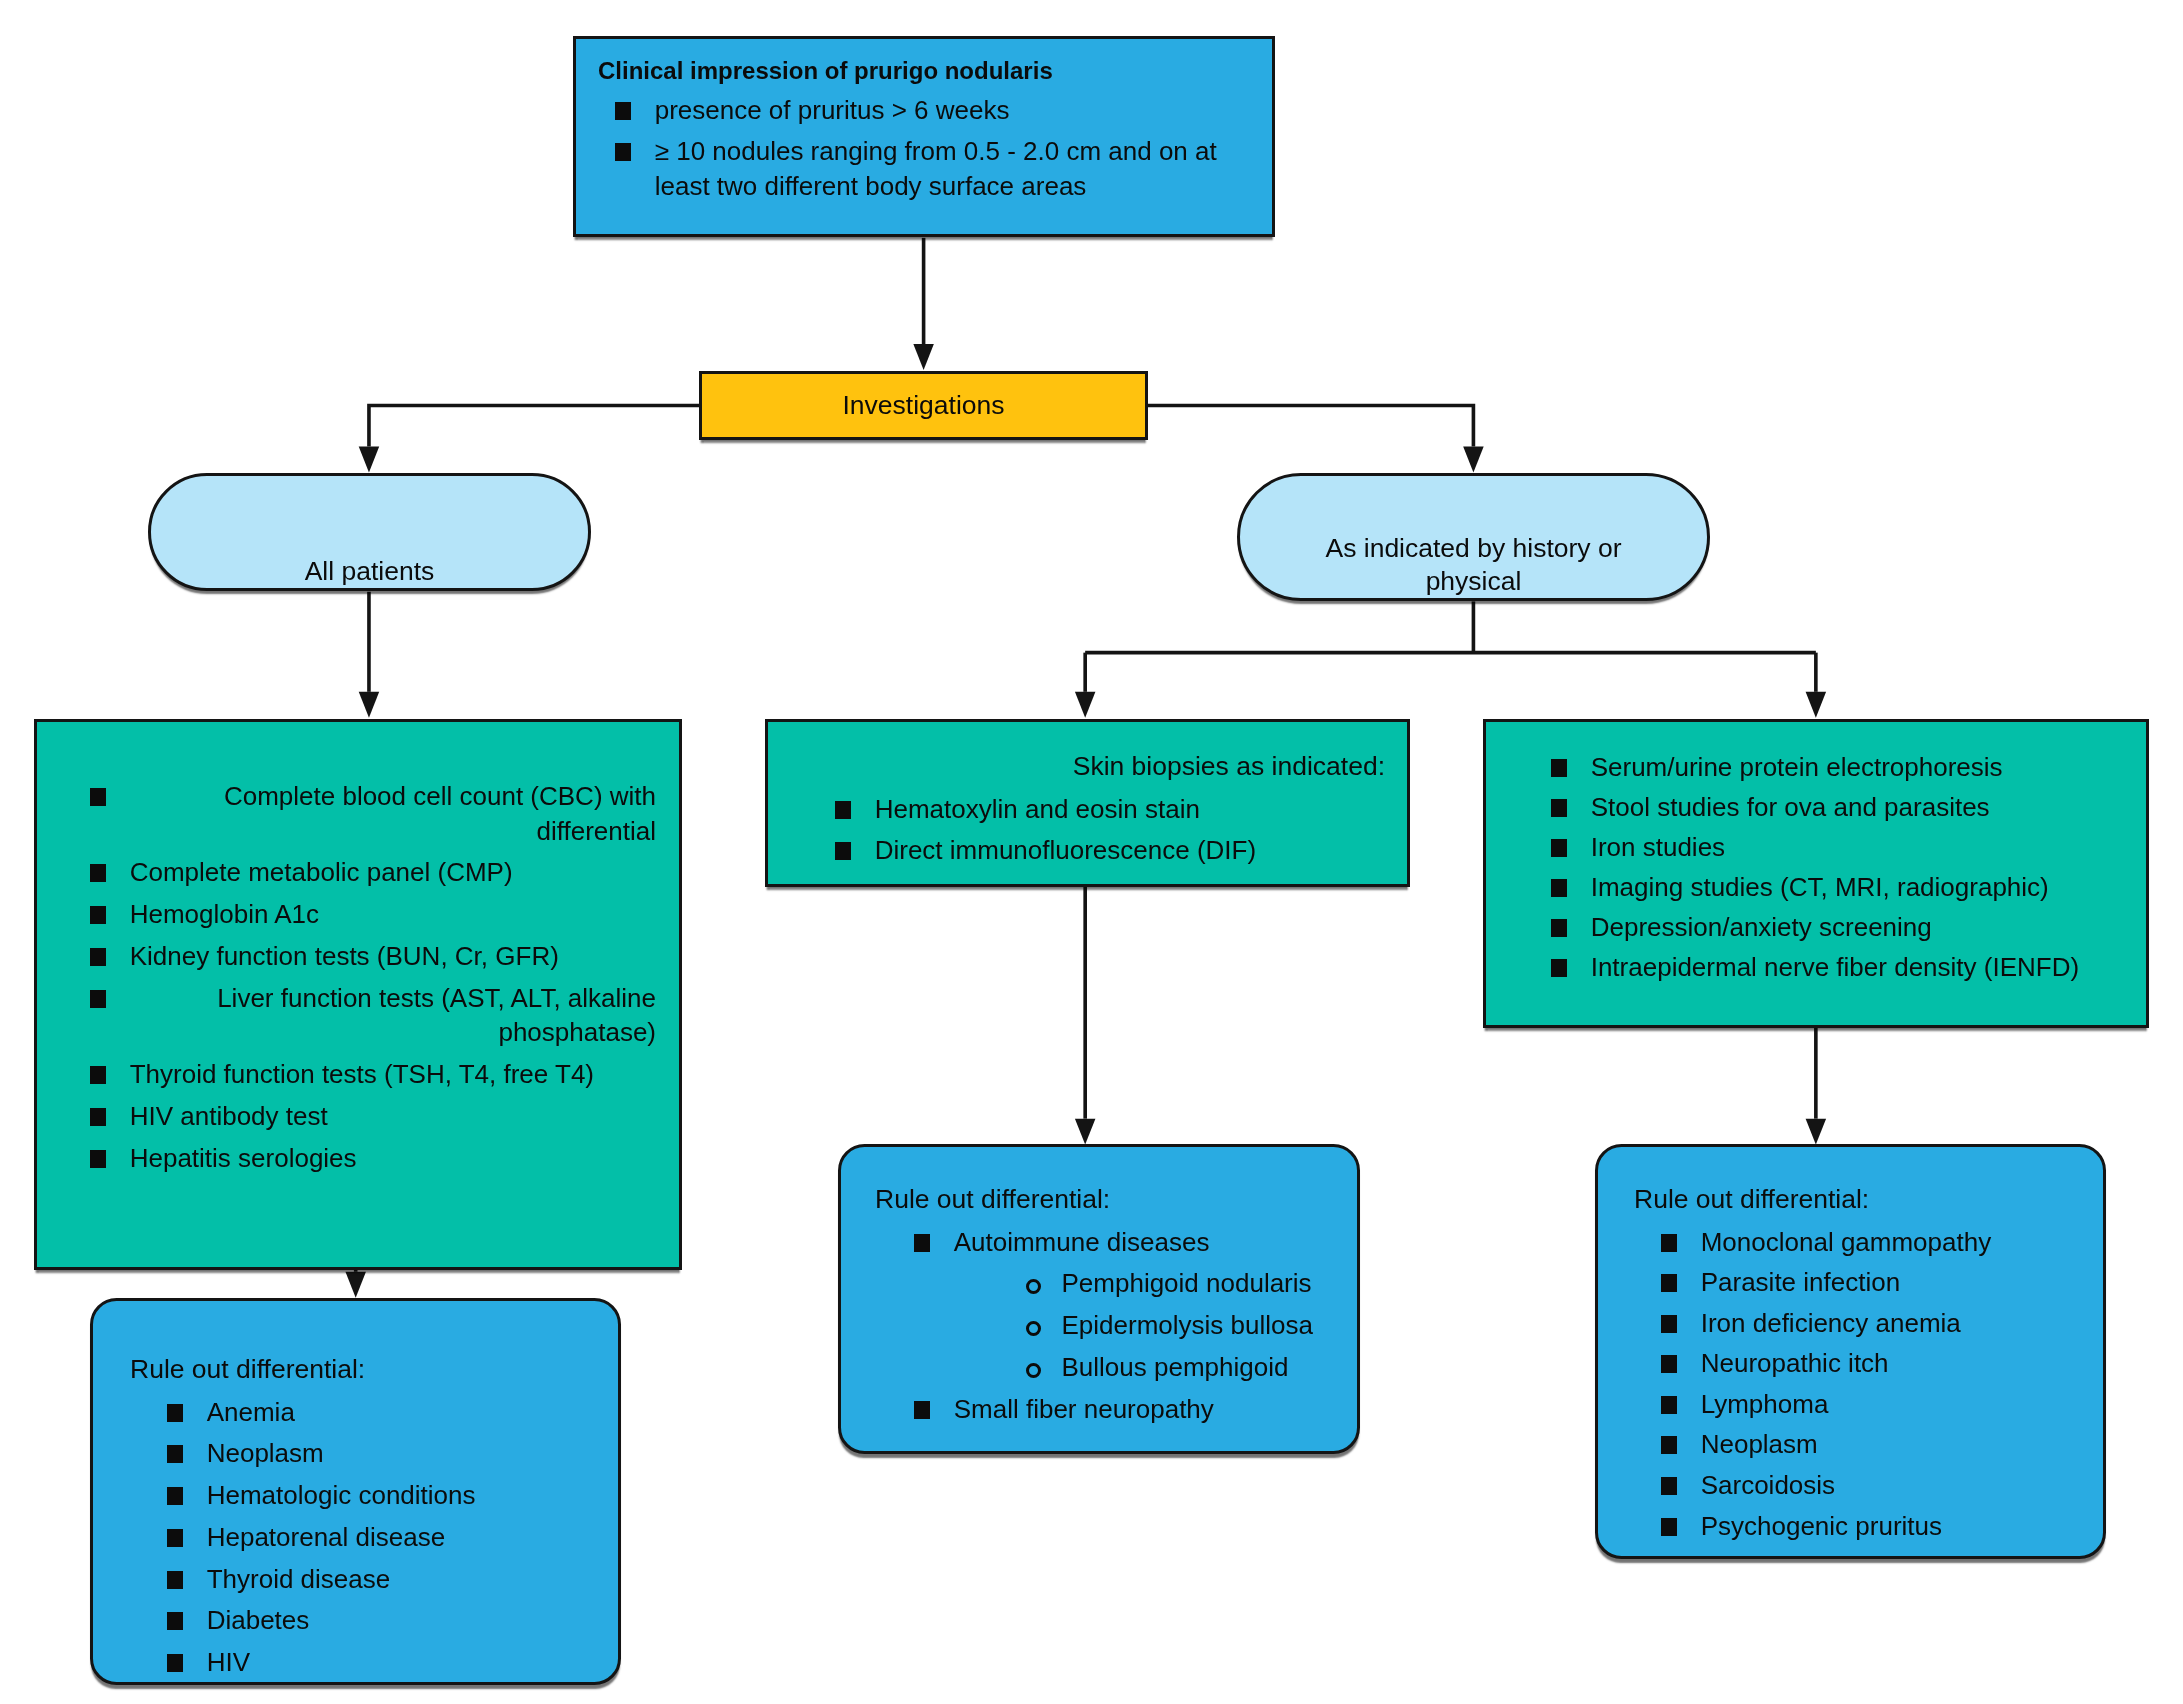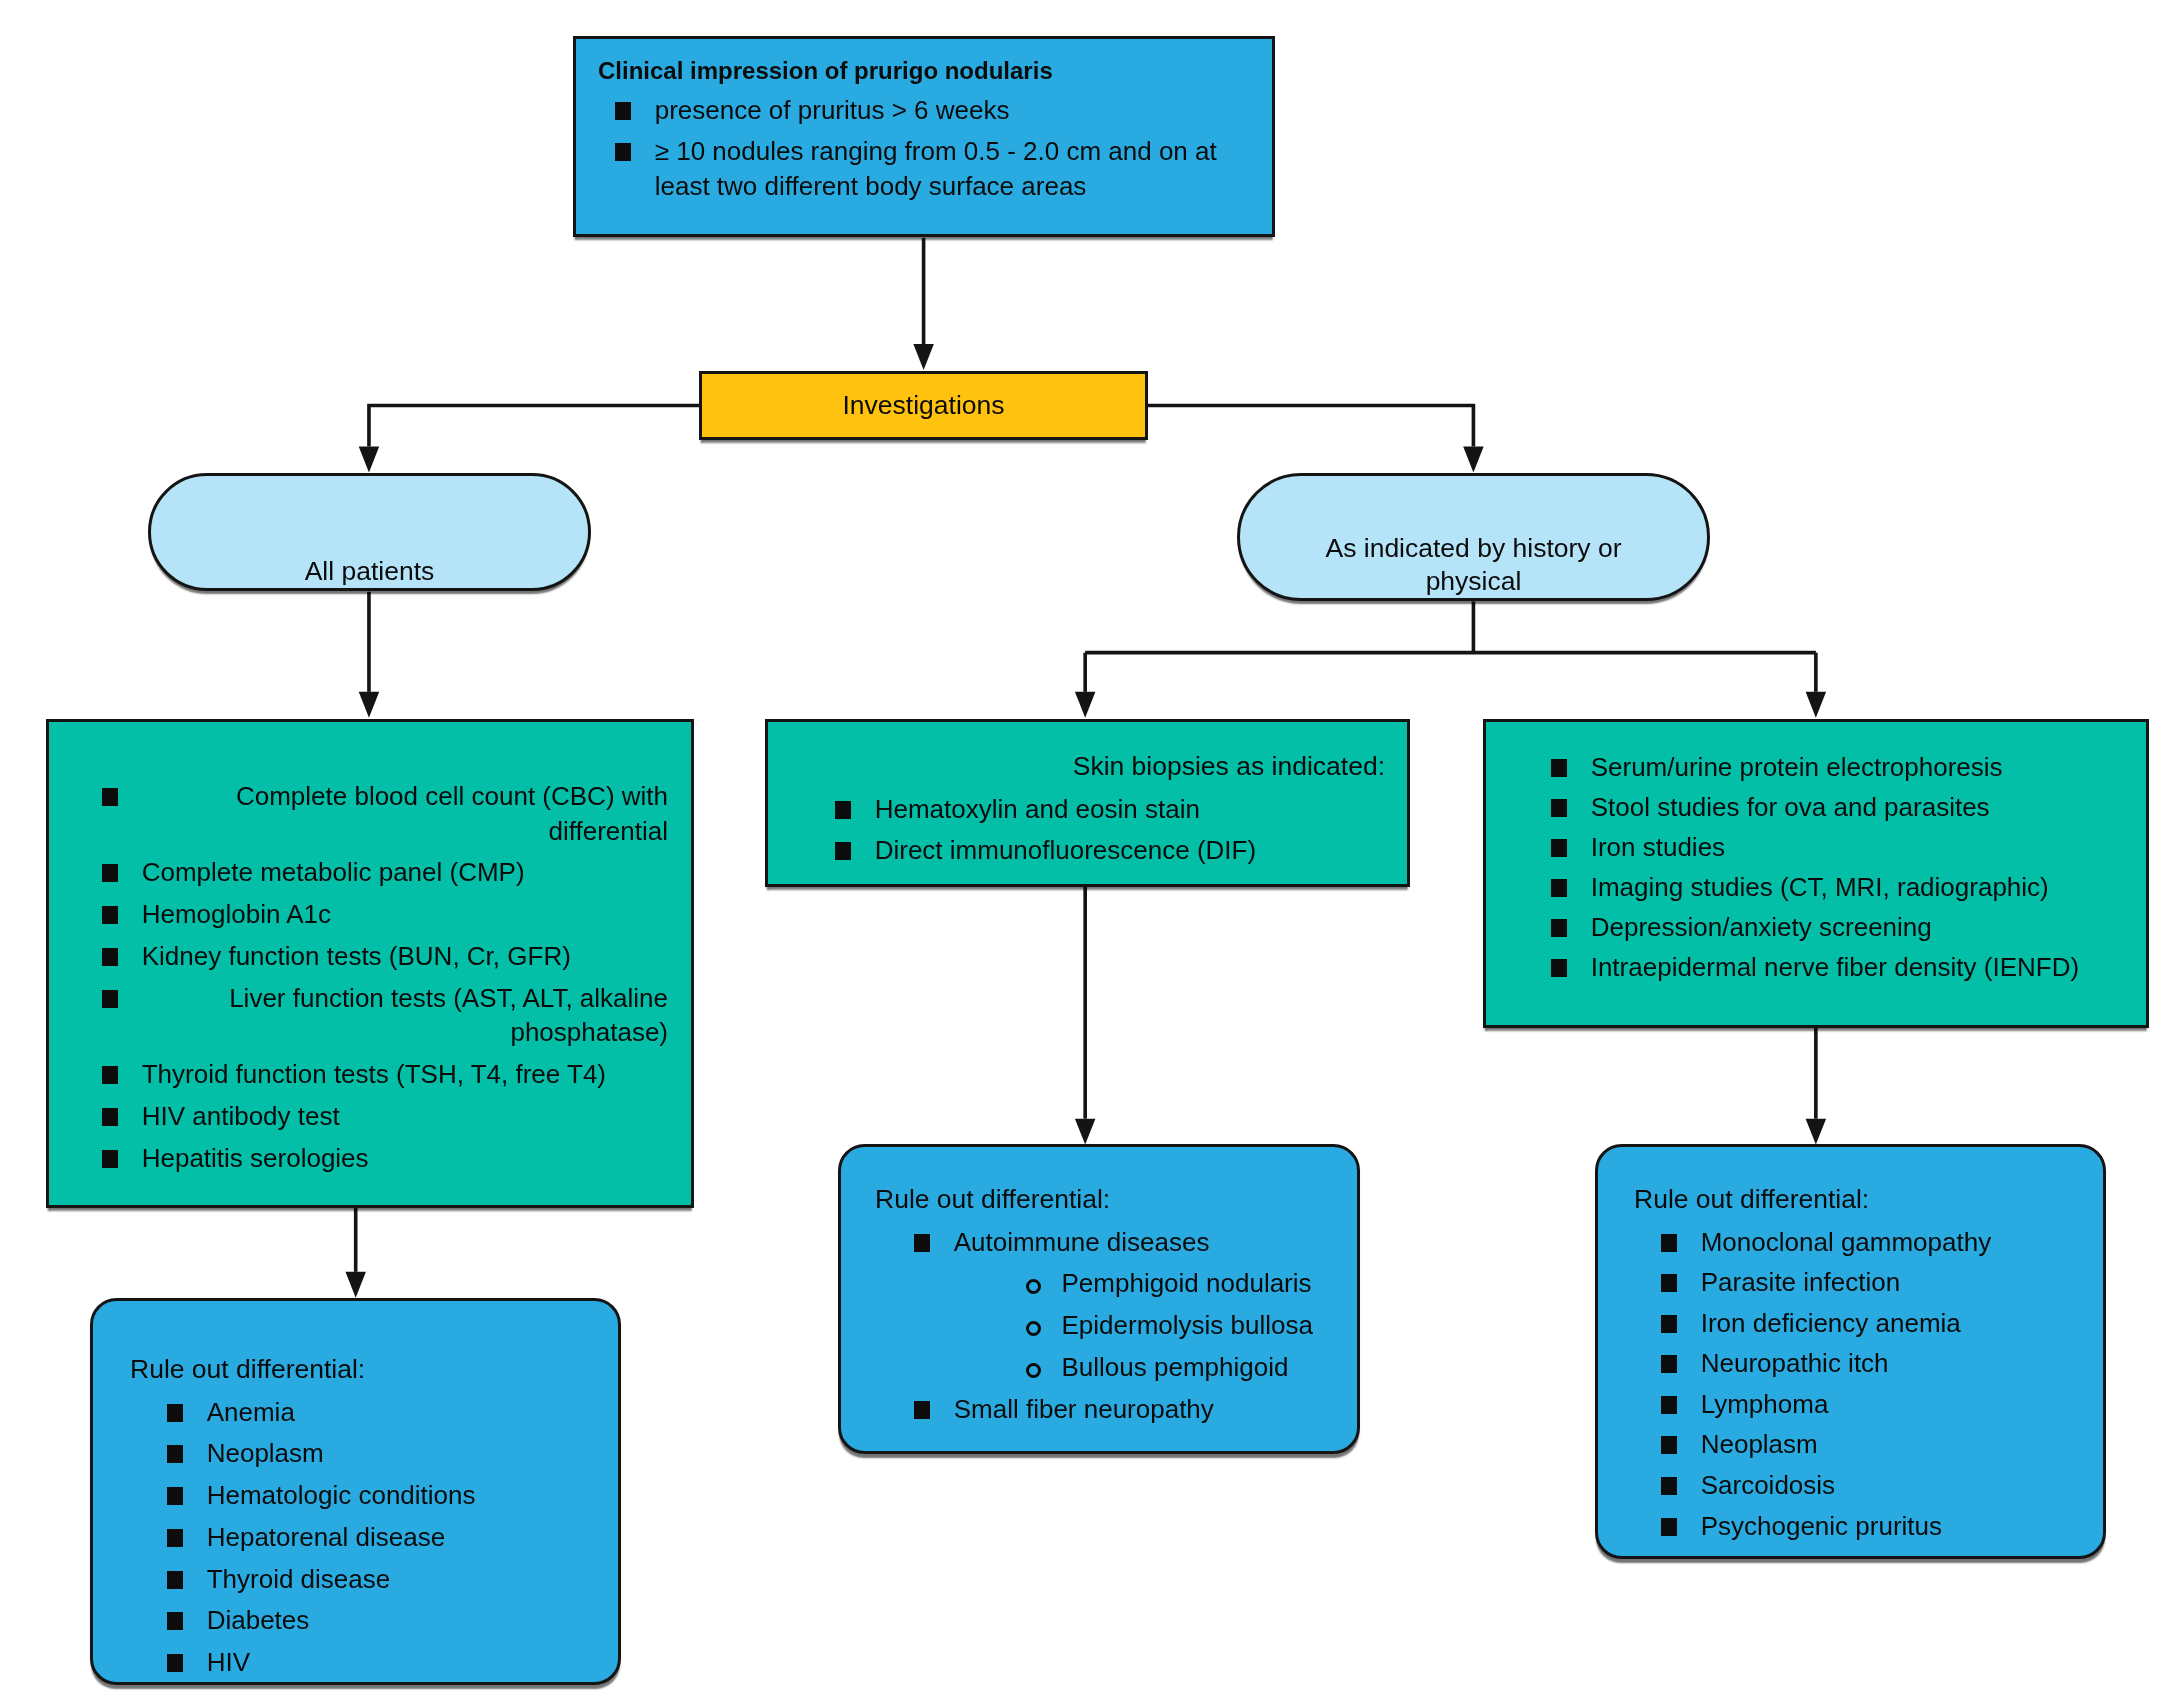--- a/index.html
+++ b/index.html
@@ -94,21 +94,21 @@
   </div>
 
   <div class="node fill-lblue oval" style="left:148px; top:473px; width:443px; height:118px;">
     <span class="oval-label">All patients</span>
   </div>
 
   <div class="node fill-lblue oval" style="left:1237px; top:473px; width:473px; height:128px;">
     <span class="oval-label oval-label-constrained">As indicated by history or physical</span>
   </div>
 
-  <div class="node fill-teal teal-left" style="left:46px; top:719px; width:648px; height:489px;">
+  <div class="node fill-teal teal-left" style="left:34px; top:719px; width:648px; height:551px;">
     <div class="list">
       <div class="row">
           <span class="sq"></span>
           <span class="txt">Complete blood cell count (CBC) with differential</span>
         </div>
       <div class="row">
           <span class="sq"></span>
           <span class="txt">Complete metabolic panel (CMP)</span>
         </div>
       <div class="row">

